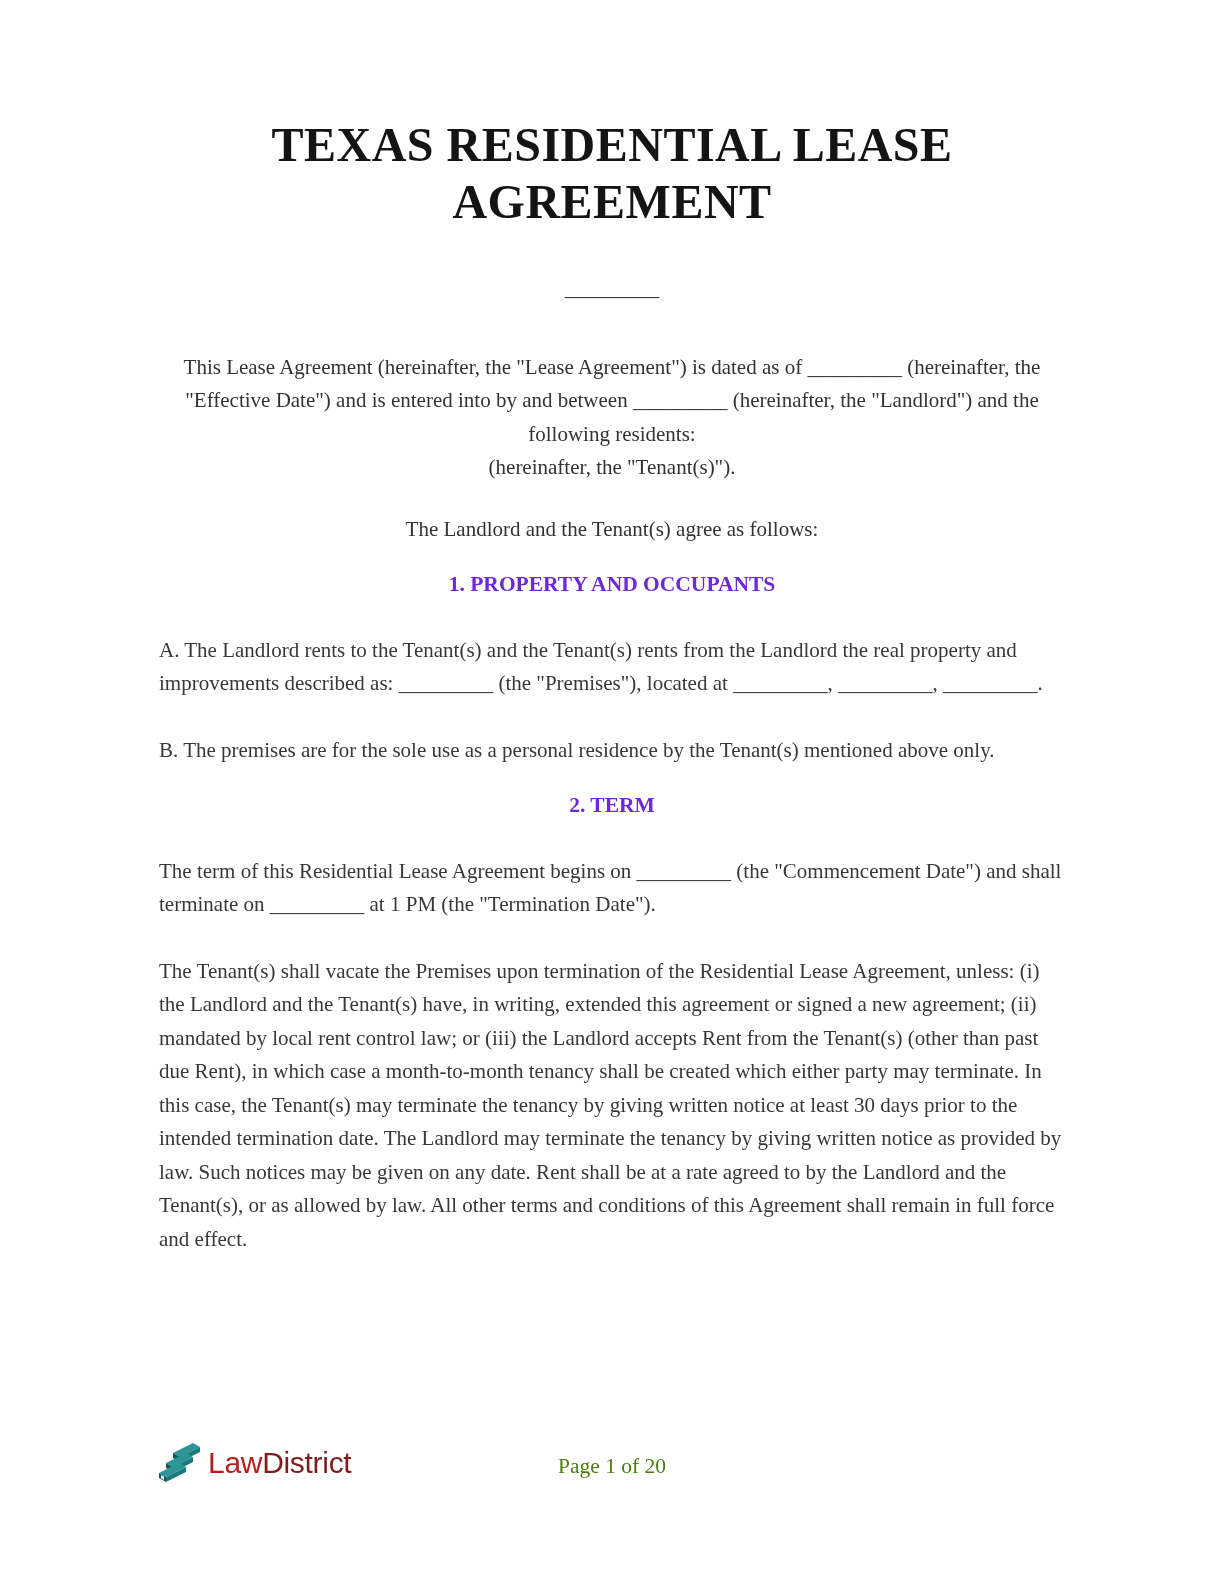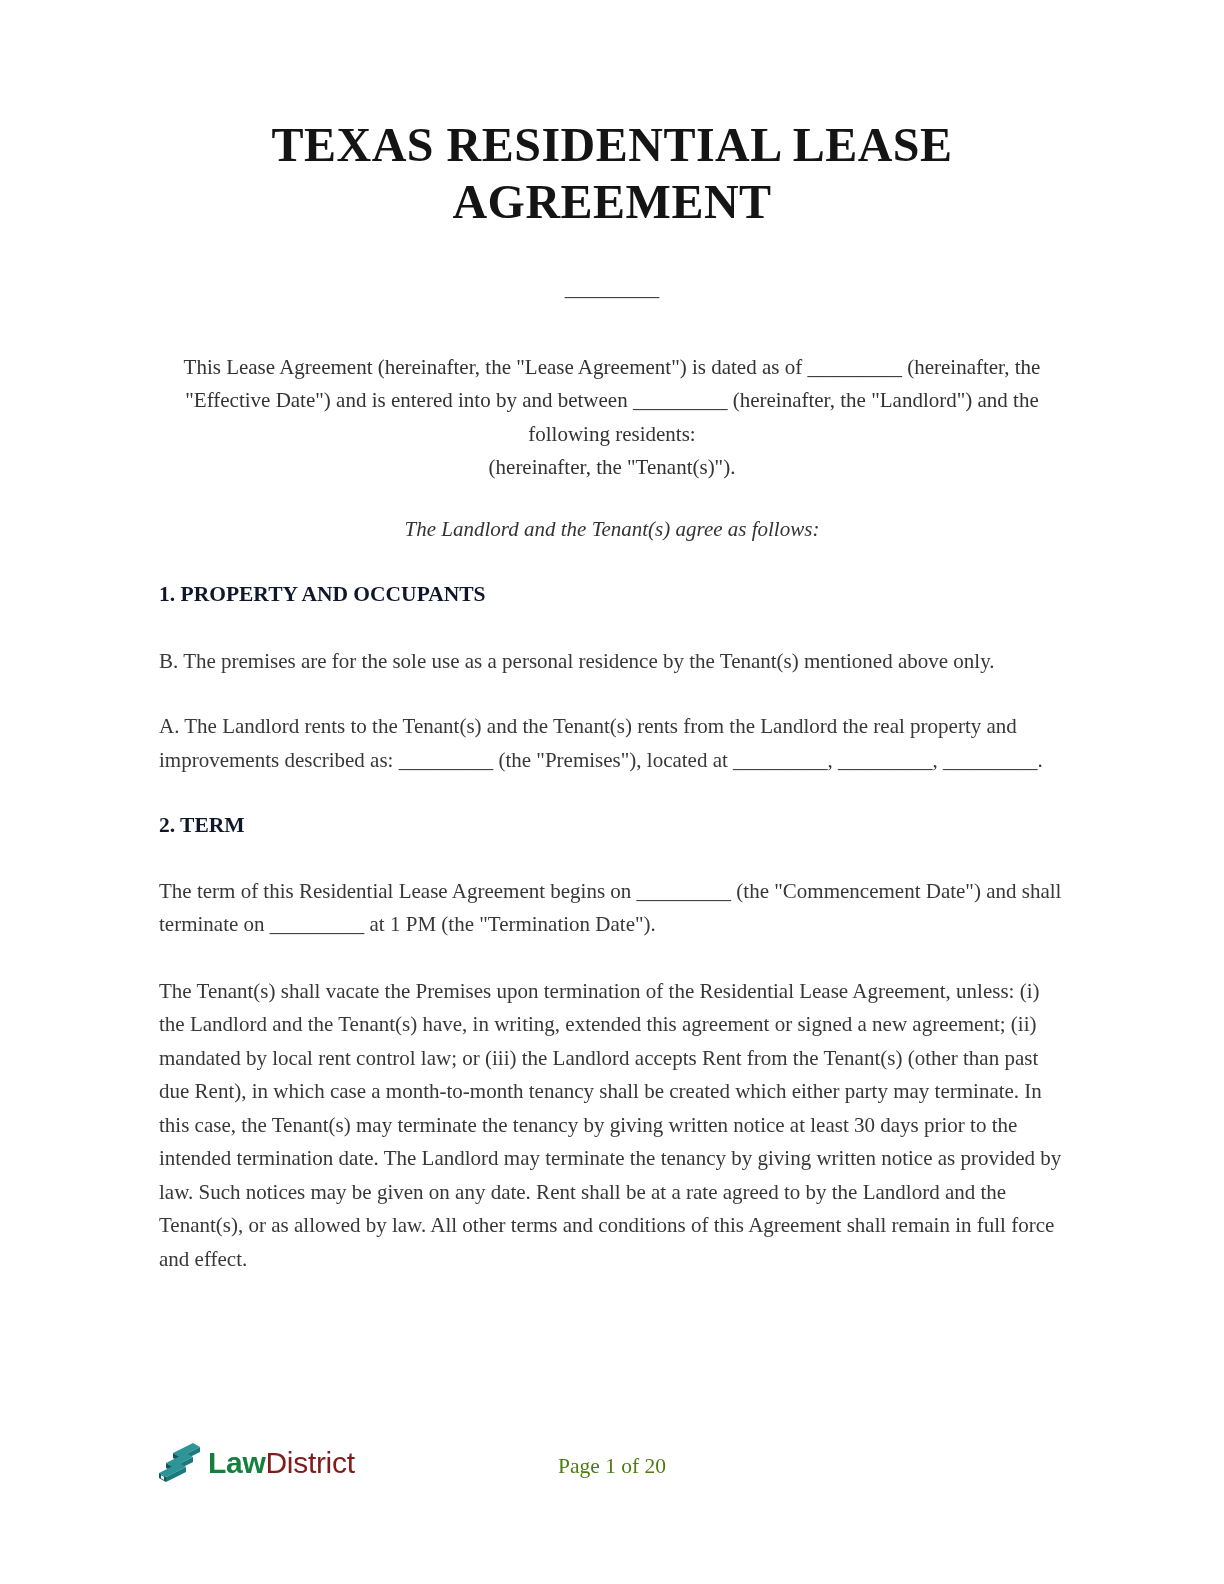--- a/index.html
+++ b/index.html
@@ -33,26 +33,27 @@
   p, h2 {
     margin: 0;
     font-size: 21px;
     line-height: 33.5px;
     font-weight: normal;
   }
   .centered { text-align: center; }
   .intro        { margin-top: 45px; }
   .blank-line   { margin-top: 42px; }
   .tenant-line  { margin-top: 0; }
-  .lead-in      { margin-top: 28px; font-style: italic; }
+  .lead-in      { margin-top: 28px; }
   h2.section-heading {
-    margin-top: 32px;
+    margin-top: 22px;
     font-size: 21.5px;
     font-weight: bold;
-    color: #0f172a;
+    color: #6d28d9;
+    text-align: center;
   }
   p.body-para   { margin-top: 32px; color: #383838; }
   p.body-para.tight { margin-top: 33px; }
   footer.doc-footer {
     position: absolute;
     left: 157px;
     right: 157px;
     top: 1438px;
     height: 56px;
   }
@@ -65,21 +66,21 @@
     gap: 7px;
   }
   .brand svg { display: block; margin-bottom: 1px; }
   .brand-text {
     font-family: "Liberation Sans", sans-serif;
     font-size: 30px;
     line-height: 42px;
     letter-spacing: -0.3px;
     white-space: nowrap;
   }
-  .brand-text .law      { font-weight: 700; color: #15803d; }
+  .brand-text .law      { font-weight: 400; color: #b91c1c; }
   .brand-text .district { font-weight: 400; color: #7f1d1d; }
   .pageno {
     position: absolute;
     left: 50%;
     transform: translateX(-50%);
     top: 0;
     line-height: 56px;
     font-size: 21.5px;
     color: #4d7c0f;
     white-space: nowrap;
@@ -96,23 +97,23 @@
     <p class="centered blank-line">_________</p>
 
     <p class="centered intro">This Lease Agreement (hereinafter, the "Lease Agreement") is dated as of _________ (hereinafter, the "Effective Date") and is entered into by and between _________ (hereinafter, the "Landlord") and the following residents:</p>
 
     <p class="centered tenant-line">(hereinafter, the "Tenant(s)").</p>
 
     <p class="centered lead-in">The Landlord and the Tenant(s) agree as follows:</p>
 
     <h2 class="section-heading">1. PROPERTY AND OCCUPANTS</h2>
 
+    <p class="body-para">A. The Landlord rents to the Tenant(s) and the Tenant(s) rents from the Landlord the real property and improvements described as: _________ (the "Premises"), located at _________, _________, _________.</p>
+
     <p class="body-para tight">B. The premises are for the sole use as a personal residence by the Tenant(s) mentioned above only.</p>
-
-    <p class="body-para">A. The Landlord rents to the Tenant(s) and the Tenant(s) rents from the Landlord the real property and improvements described as: _________ (the "Premises"), located at _________, _________, _________.</p>
 
     <h2 class="section-heading">2. TERM</h2>
 
     <p class="body-para">The term of this Residential Lease Agreement begins on _________ (the "Commencement Date") and shall terminate on _________ at 1 PM (the "Termination Date").</p>
 
     <p class="body-para tight">The Tenant(s) shall vacate the Premises upon termination of the Residential Lease Agreement, unless: (i) the Landlord and the Tenant(s) have, in writing, extended this agreement or signed a new agreement; (ii) mandated by local rent control law; or (iii) the Landlord accepts Rent from the Tenant(s) (other than past due Rent), in which case a month-to-month tenancy shall be created which either party may terminate. In this case, the Tenant(s) may terminate the tenancy by giving written notice at least 30 days prior to the intended termination date. The Landlord may terminate the tenancy by giving written notice as provided by law. Such notices may be given on any date. Rent shall be at a rate agreed to by the Landlord and the Tenant(s), or as allowed by law. All other terms and conditions of this Agreement shall remain in full force and effect.</p>
   </div>
 
   <footer class="doc-footer">
     <div class="brand">

